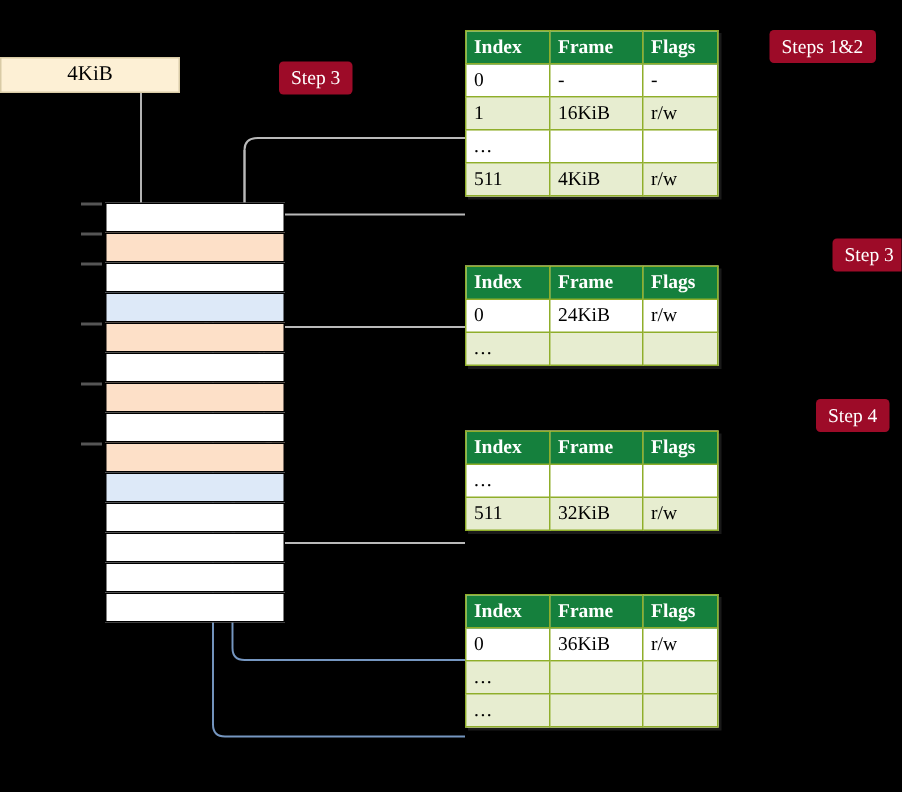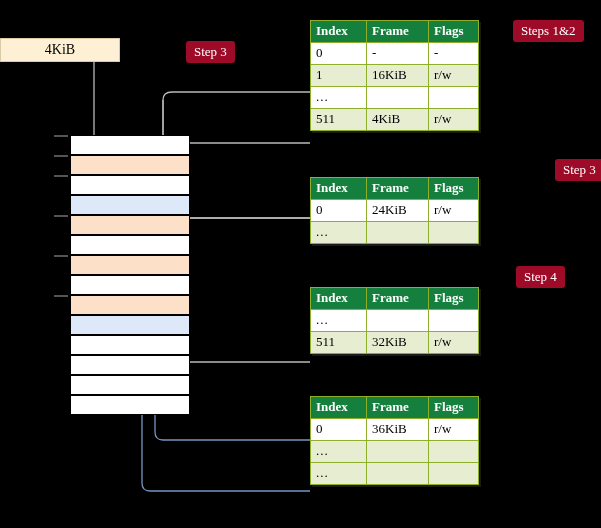--- a/index.html
+++ b/index.html
@@ -130,21 +130,21 @@
       <div class="tick" style="top: 20px;"></div>
       <div class="tick" style="top: 40px;"></div>
       <div class="tick" style="top: 80px;"></div>
       <div class="tick" style="top: 120px;"></div>
       <div class="tick" style="top: 160px;"></div>
     </div>
 
   <div class="badge" style="left:186px;top:41px;">Step 3</div>
   <div class="badge" style="left:513px;top:20px;">Steps 1&amp;2</div>
   <div class="badge" style="left:519px;top:159px;margin-left:36px;">Step 3</div>
-  <div class="badge" style="left:516px;top:266px;">Step 4</div>
+  <div class="badge" style="left:544px;top:266px;">Step 4</div>
 
   <div id="tables-host">
       <table class="ptable" style="left: 310px; top: 20px;">
         <thead>
           <tr>
             <th class="c-index">Index</th>
             <th class="c-frame">Frame</th>
             <th class="c-flags">Flags</th>
           </tr>
         </thead>

